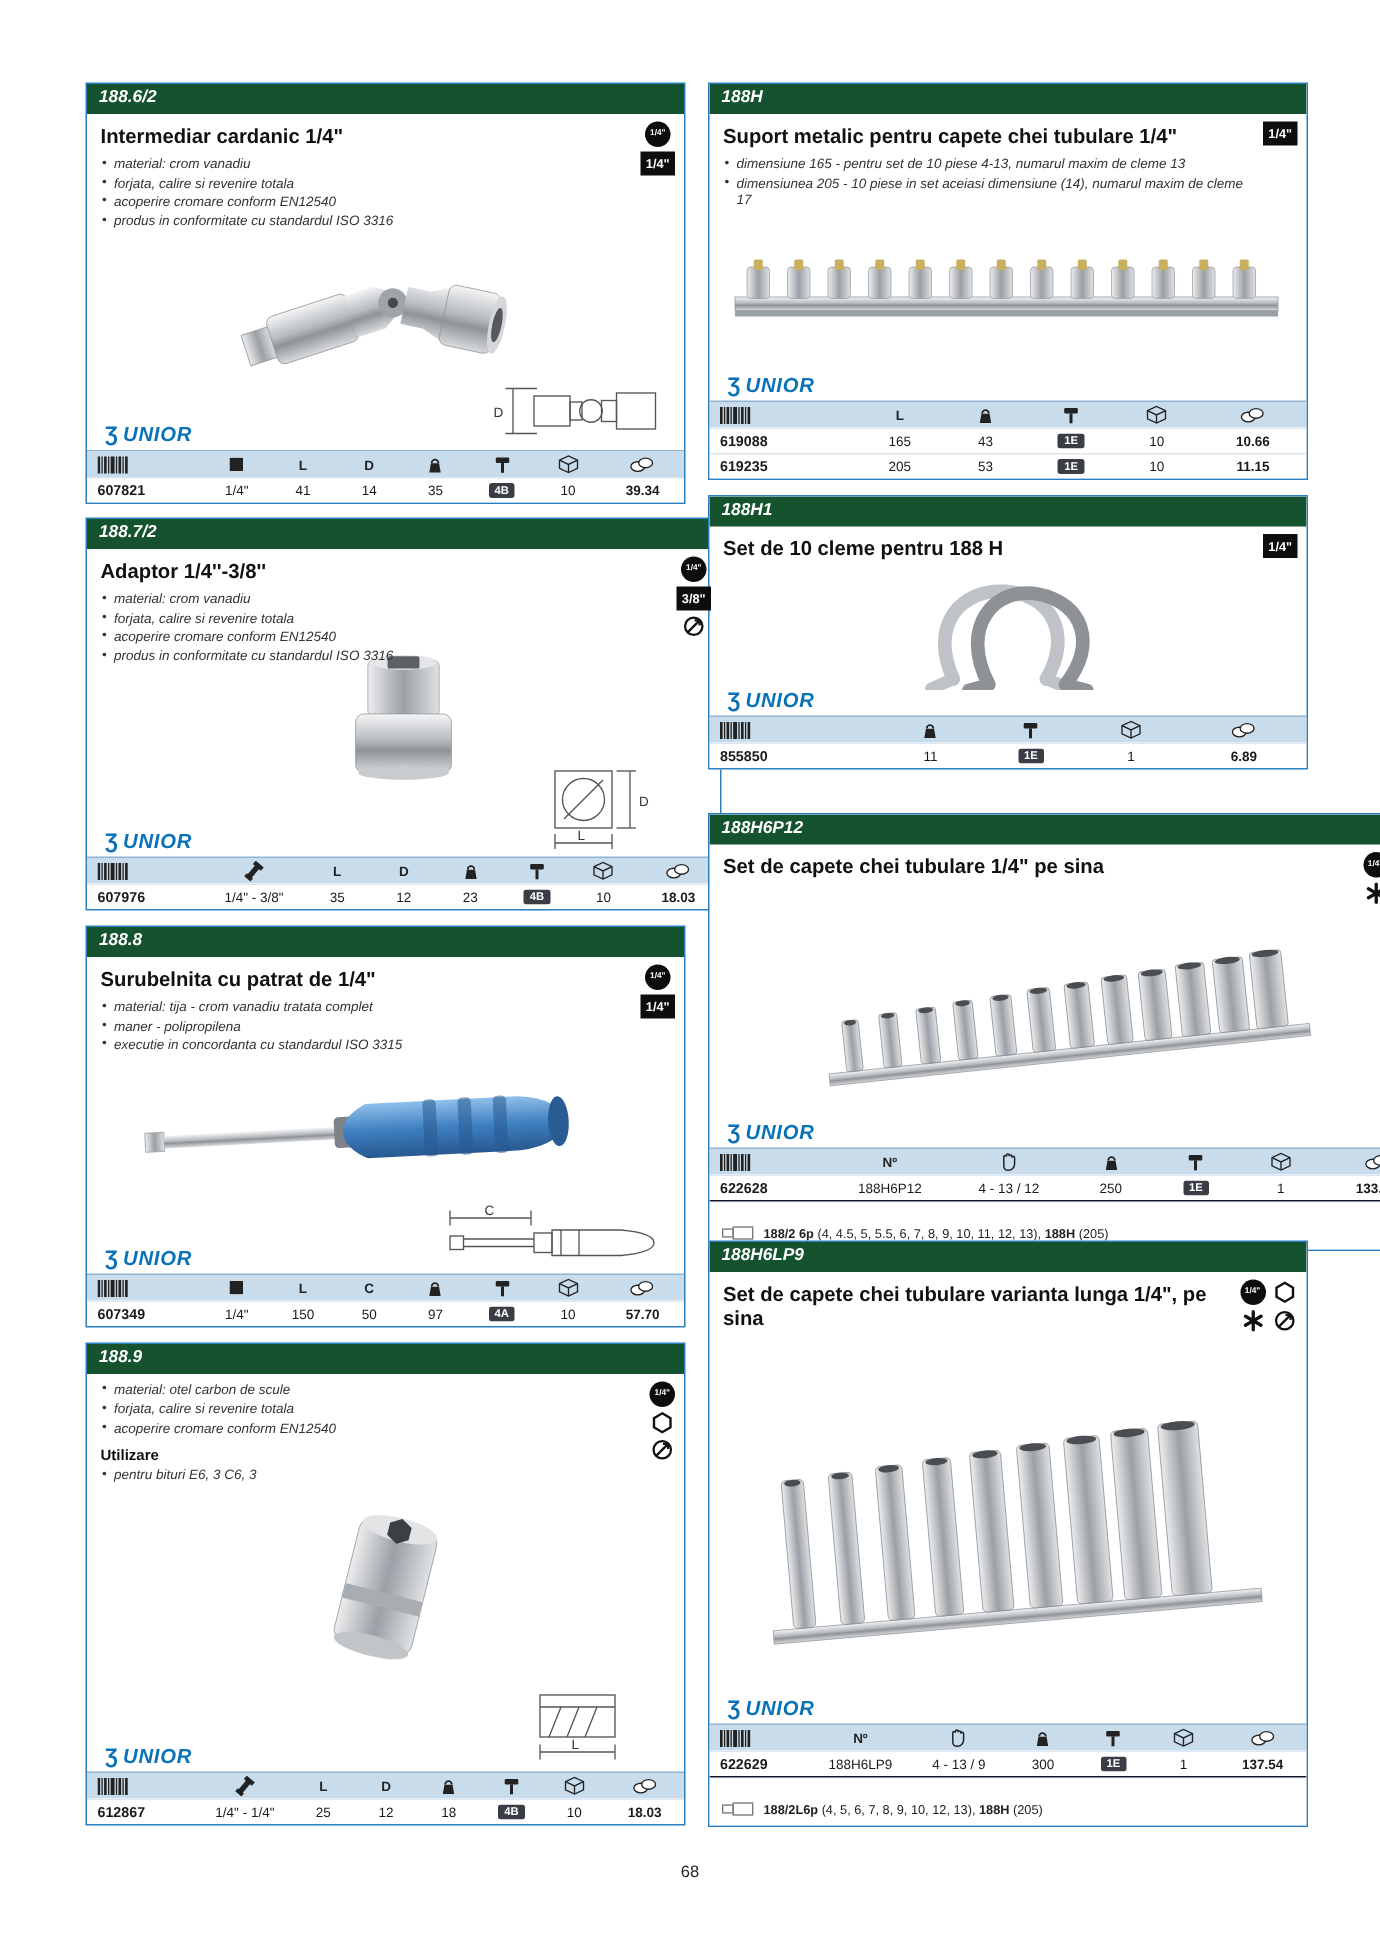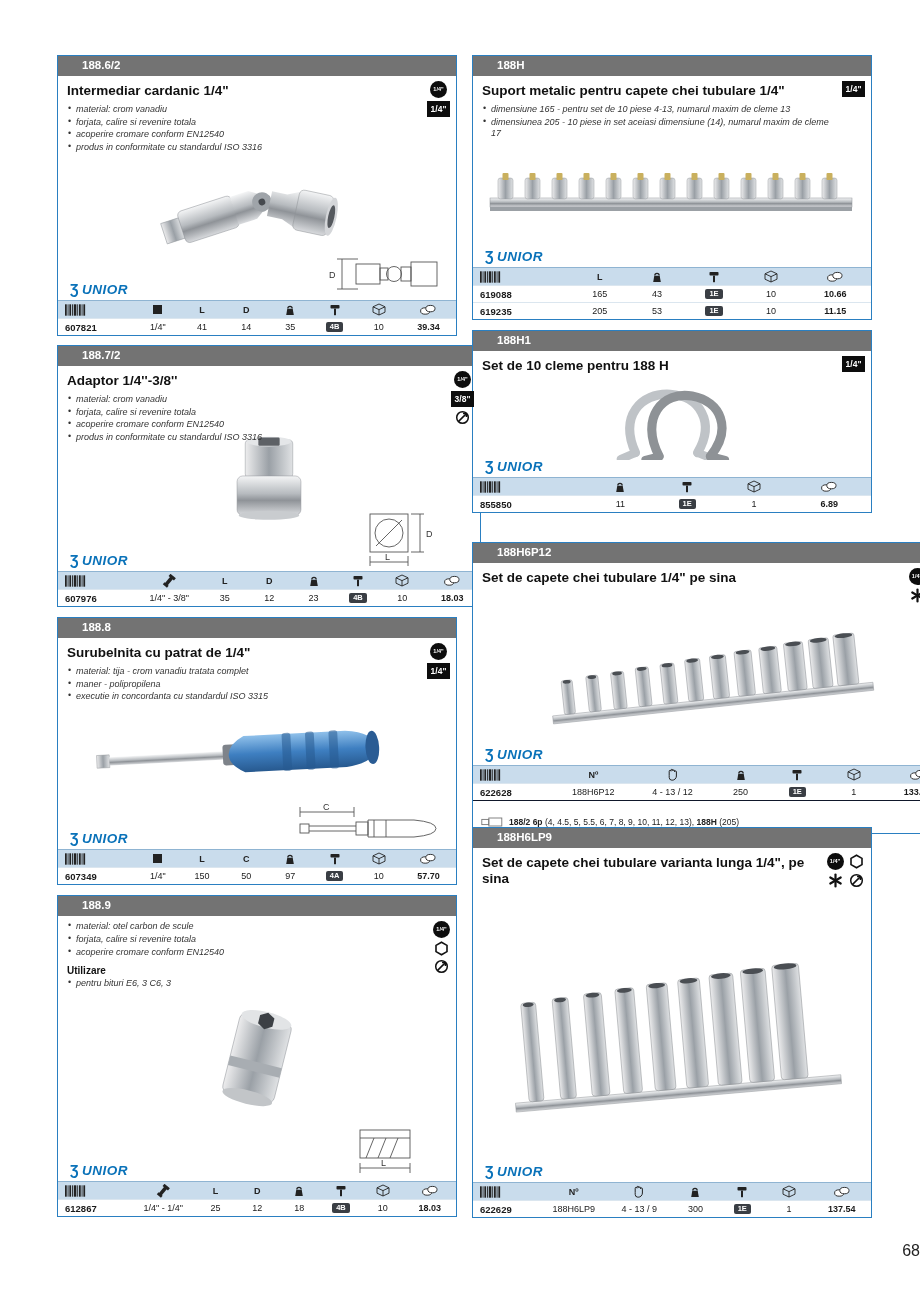--- a/index.html
+++ b/index.html
@@ -1,20 +1,20 @@
 <!DOCTYPE html>
 <html><head>
 <meta charset="utf-8">
 <style>
   *{margin:0;padding:0;box-sizing:border-box}
   html,body{background:#fff}
   body{width:920px;height:1301px;position:relative;font-family:"Liberation Sans",sans-serif;color:#1a1a1a;overflow:hidden}
 
   .card{position:absolute;border:1px solid #2a7fc1;background:#fff;display:flex;flex-direction:column;overflow:hidden}
-  .chead{background:#737373;color:#fff;font-size:11.5px;font-weight:bold;padding:3px 24px;line-height:1.2}
+  .chead{background:#14532d;color:#fff;font-size:11.5px;font-weight:bold;font-style:italic;padding:3px 8px;line-height:1.2}
   .cbody{position:relative;flex:1;min-height:0;padding:5px 9px 0;display:flex;flex-direction:column}
   .ctitle{font-size:13.5px;font-weight:bold;color:#111;margin:2px 0 5px;padding-right:46px;line-height:1.18}
   .bullets{list-style:none;font-size:9px;font-style:italic;color:#333;line-height:1.32;padding-right:30px}
   .bullets li{position:relative;padding-left:9px;margin-bottom:1px}
   .bullets li::before{content:"\2022";position:absolute;left:1px;top:-1px;font-size:9px;font-style:normal}
   .subhead{font-size:10px;font-weight:bold;margin:6px 0 2px;color:#111}
   .imgwrap{flex:1;min-height:0;display:flex;align-items:center;justify-content:center}
   .cfoot{display:flex;justify-content:space-between;align-items:flex-end;padding:0 3px 3px}
   .unior{color:#0a72b9;font-weight:bold;font-style:italic;font-size:13.5px;letter-spacing:.5px;display:flex;align-items:baseline;gap:3px}
   .uglyph{font-style:normal;font-size:14px;font-weight:bold}
@@ -33,21 +33,21 @@
   .trow .tc.code{font-weight:bold;font-size:9.5px}
   .tc.w2{flex:1.5}
   .tc.price{flex:1.25;font-weight:bold}
   .hl{font-weight:bold;font-size:9px;color:#222}
   .pbadge{background:#3a3e44;color:#fff;font-size:7.5px;font-weight:bold;padding:1.5px 4px;border-radius:2px;line-height:1}
   .noterow{display:flex;align-items:flex-start;gap:6px;font-size:8.5px;color:#222;padding:16px 8px;height:18px;border-top:1px solid #0f172a;background:#fff;white-space:nowrap;overflow:hidden}
   .noterow b{font-weight:bold}
   .ticon{display:inline-flex;align-items:center;justify-content:center}
   .tdraw{flex:none}
 
-  .pageno{position:absolute;left:0;width:100%;top:1242px;text-align:right;font-size:16px;color:#222}
+  .pageno{position:absolute;left:0;width:100%;top:1242px;text-align:center;font-size:11px;color:#222}
 </style>
 </head>
 <body>
 
 <svg width="0" height="0" style="position:absolute" aria-hidden="true">
   <defs>
     <linearGradient id="gmet" x1="0" y1="0" x2="0" y2="1">
       <stop offset="0" stop-color="#f4f5f6"></stop>
         <stop offset="0.45" stop-color="#b7bbbf"></stop>
         <stop offset="0.62" stop-color="#8f9398"></stop>
@@ -1120,16 +1120,27 @@
       <div class="tc code" style="flex:1.3">622629</div>
       <div class="tc" style="flex:1.4">188H6LP9</div>
       <div class="tc" style="flex:1.4">4 - 13 / 9</div>
       <div class="tc">300</div>
       <div class="tc">
           <span class="pbadge">1E</span>
         </div>
       <div class="tc">1</div>
       <div class="tc price">137.54</div>
     </div>
+    <div class="noterow">
+      <span class="ticon">
+          <svg width="22" height="10" viewBox="0 0 22 10">
+            <g fill="none" stroke="#777" stroke-width="0.9">
+              <rect x="0.8" y="2.4" width="7" height="5.2"></rect>
+              <rect x="7.8" y="1" width="13" height="8"></rect>
+            </g>
+          </svg>
+        </span>
+      <span><b>188/2L6p</b><span> (4, 5, 6, 7, 8, 9, 10, 12, 13), </span><b>188H</b><span> (205)</span></span>
+    </div>
   </div>
 </section>
 
 <div class="pageno">68</div>
 
 </body></html>

